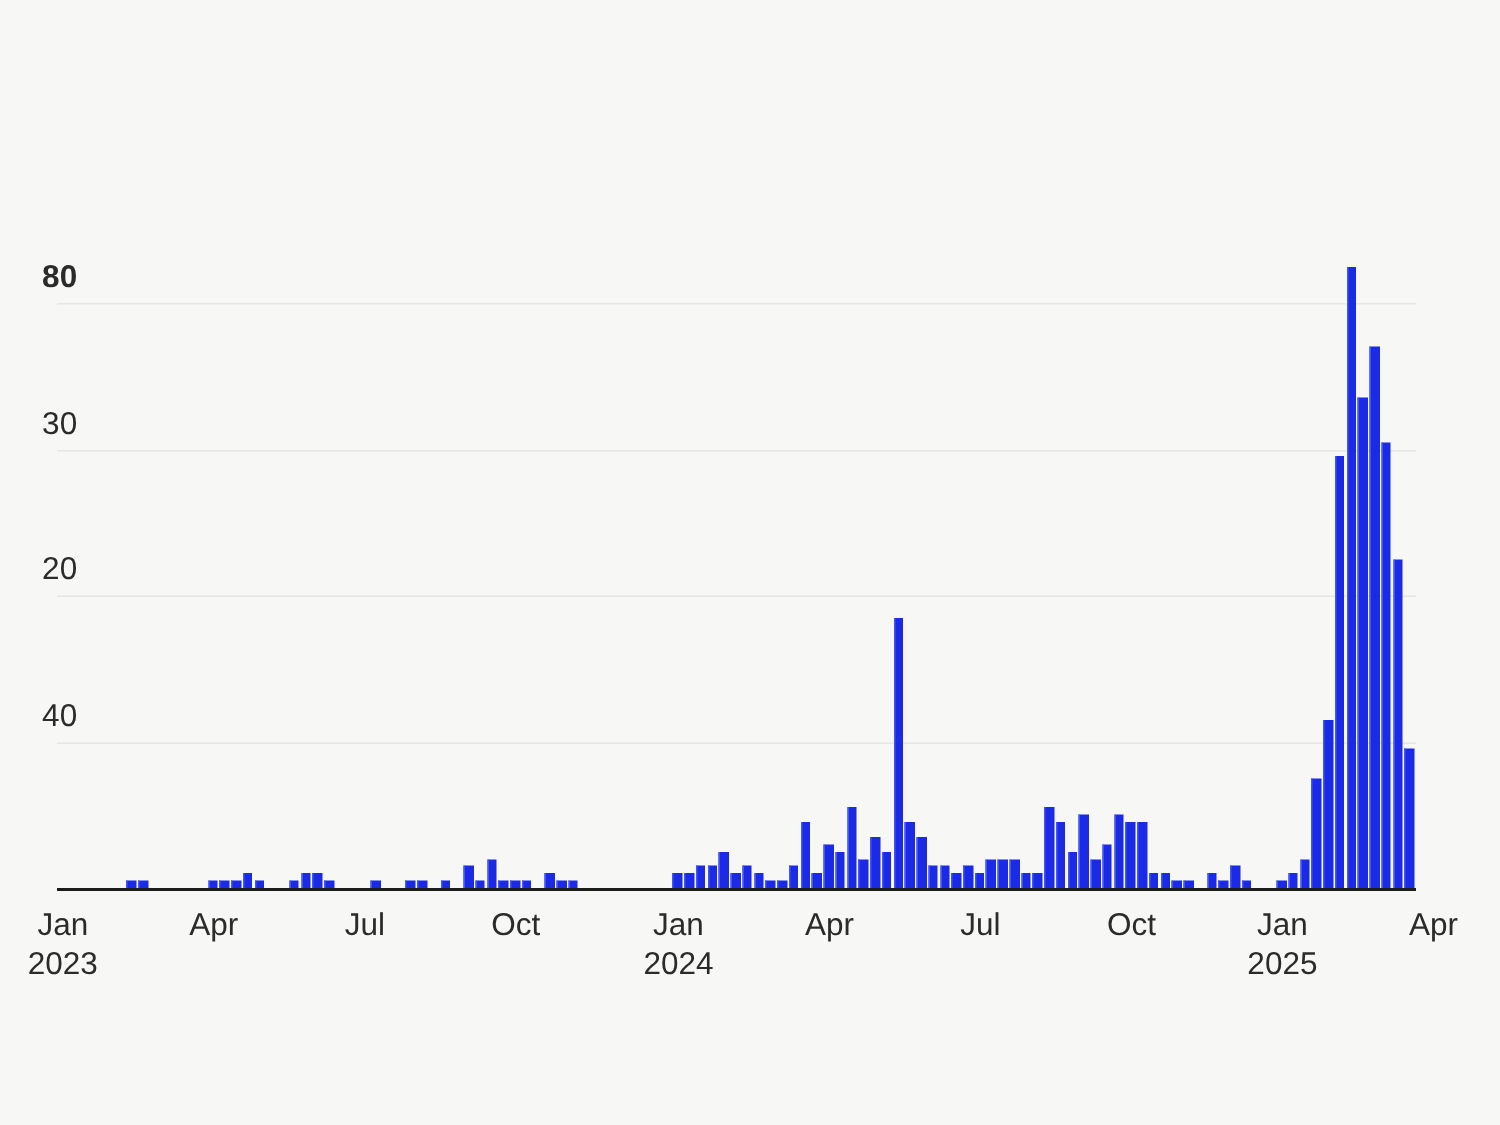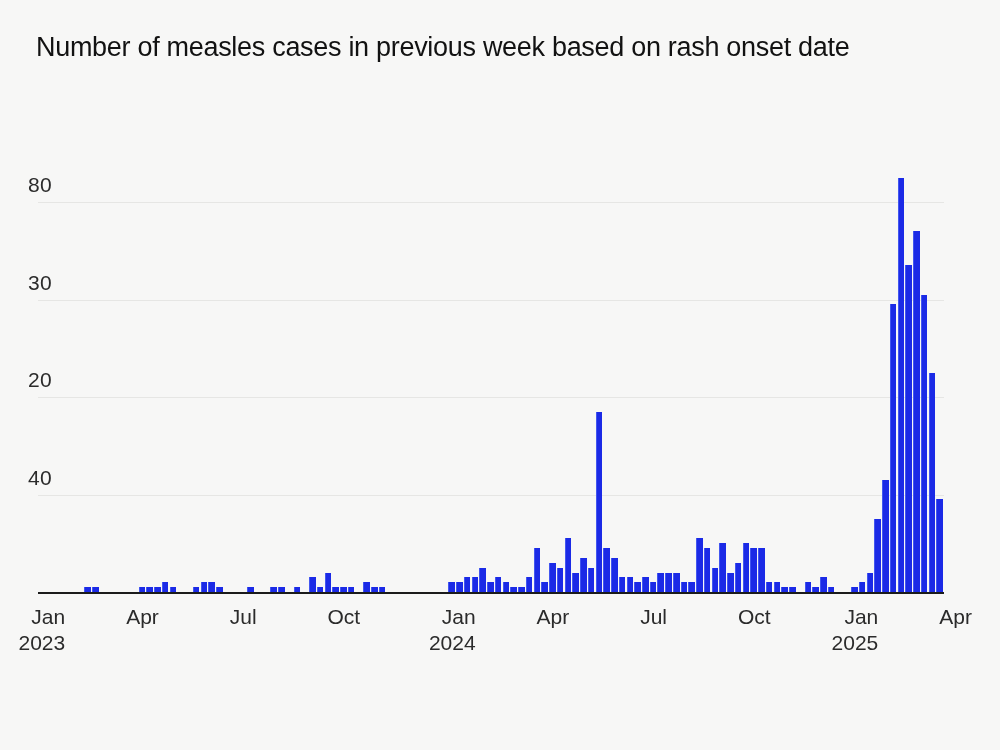--- a/index.html
+++ b/index.html
@@ -82,31 +82,30 @@
     background: #1b2ae6;
     border-left: 1px solid #4256f0;
     box-sizing: border-box;
   }
   .xtick {
     position: absolute;
     top: 604px;
     font-size: 21px;
     color: #2b2b2b;
     line-height: 26px;
-    text-align: right;
+    text-align: center;
     transform: translateX(-50%);
     white-space: pre-line;
   }
 </style>
 </head>
 <body>
 
 <div id="root">
 
-  <div class="chart-title">Number of measles cases in previous week based on rash onset date</div>
 
   <div class="plot-wrap">
     <div class="gridlines" id="gridlines">
         <div class="gridline" style="top: 494.5px;"></div>
         <div class="gridline" style="top: 397px;"></div>
         <div class="gridline" style="top: 299.5px;"></div>
         <div class="gridline" style="top: 202px;"></div>
       </div>
     <div class="bars" id="bars">
         <div class="bar" style="left: 46.4615px; width: 6.54359px; height: 4.875px; background: rgb(27, 42, 230);"></div>
@@ -193,21 +192,21 @@
         <div class="bar" style="left: 875.026px; width: 6.54359px; height: 360.75px; background: rgb(27, 42, 230);"></div>
         <div class="bar" style="left: 882.769px; width: 6.54359px; height: 297.375px; background: rgb(27, 42, 230);"></div>
         <div class="bar" style="left: 890.513px; width: 6.54359px; height: 219.375px; background: rgb(27, 42, 230);"></div>
         <div class="bar" style="left: 898.256px; width: 6.54359px; height: 92.625px; background: rgb(27, 42, 230);"></div>
       </div>
     <div class="axis-baseline"></div>
     <div id="yticks">
         <div class="ytick-label" style="top: 466.5px;">40</div>
         <div class="ytick-label" style="top: 369px;">20</div>
         <div class="ytick-label" style="top: 271.5px;">30</div>
-        <div class="ytick-label" style="top: 174px;">80</div>
+        <div class="ytick-label" style="top: 174px; font-weight: bold;">80</div>
       </div>
     <div id="xticks">
         <div class="xtick" style="left: 41.8718px;">Jan
 2023</div>
         <div class="xtick" style="left: 142.538px;">Apr</div>
         <div class="xtick" style="left: 243.205px;">Jul</div>
         <div class="xtick" style="left: 343.872px;">Oct</div>
         <div class="xtick" style="left: 452.282px;">Jan
 2024</div>
         <div class="xtick" style="left: 552.949px;">Apr</div>

